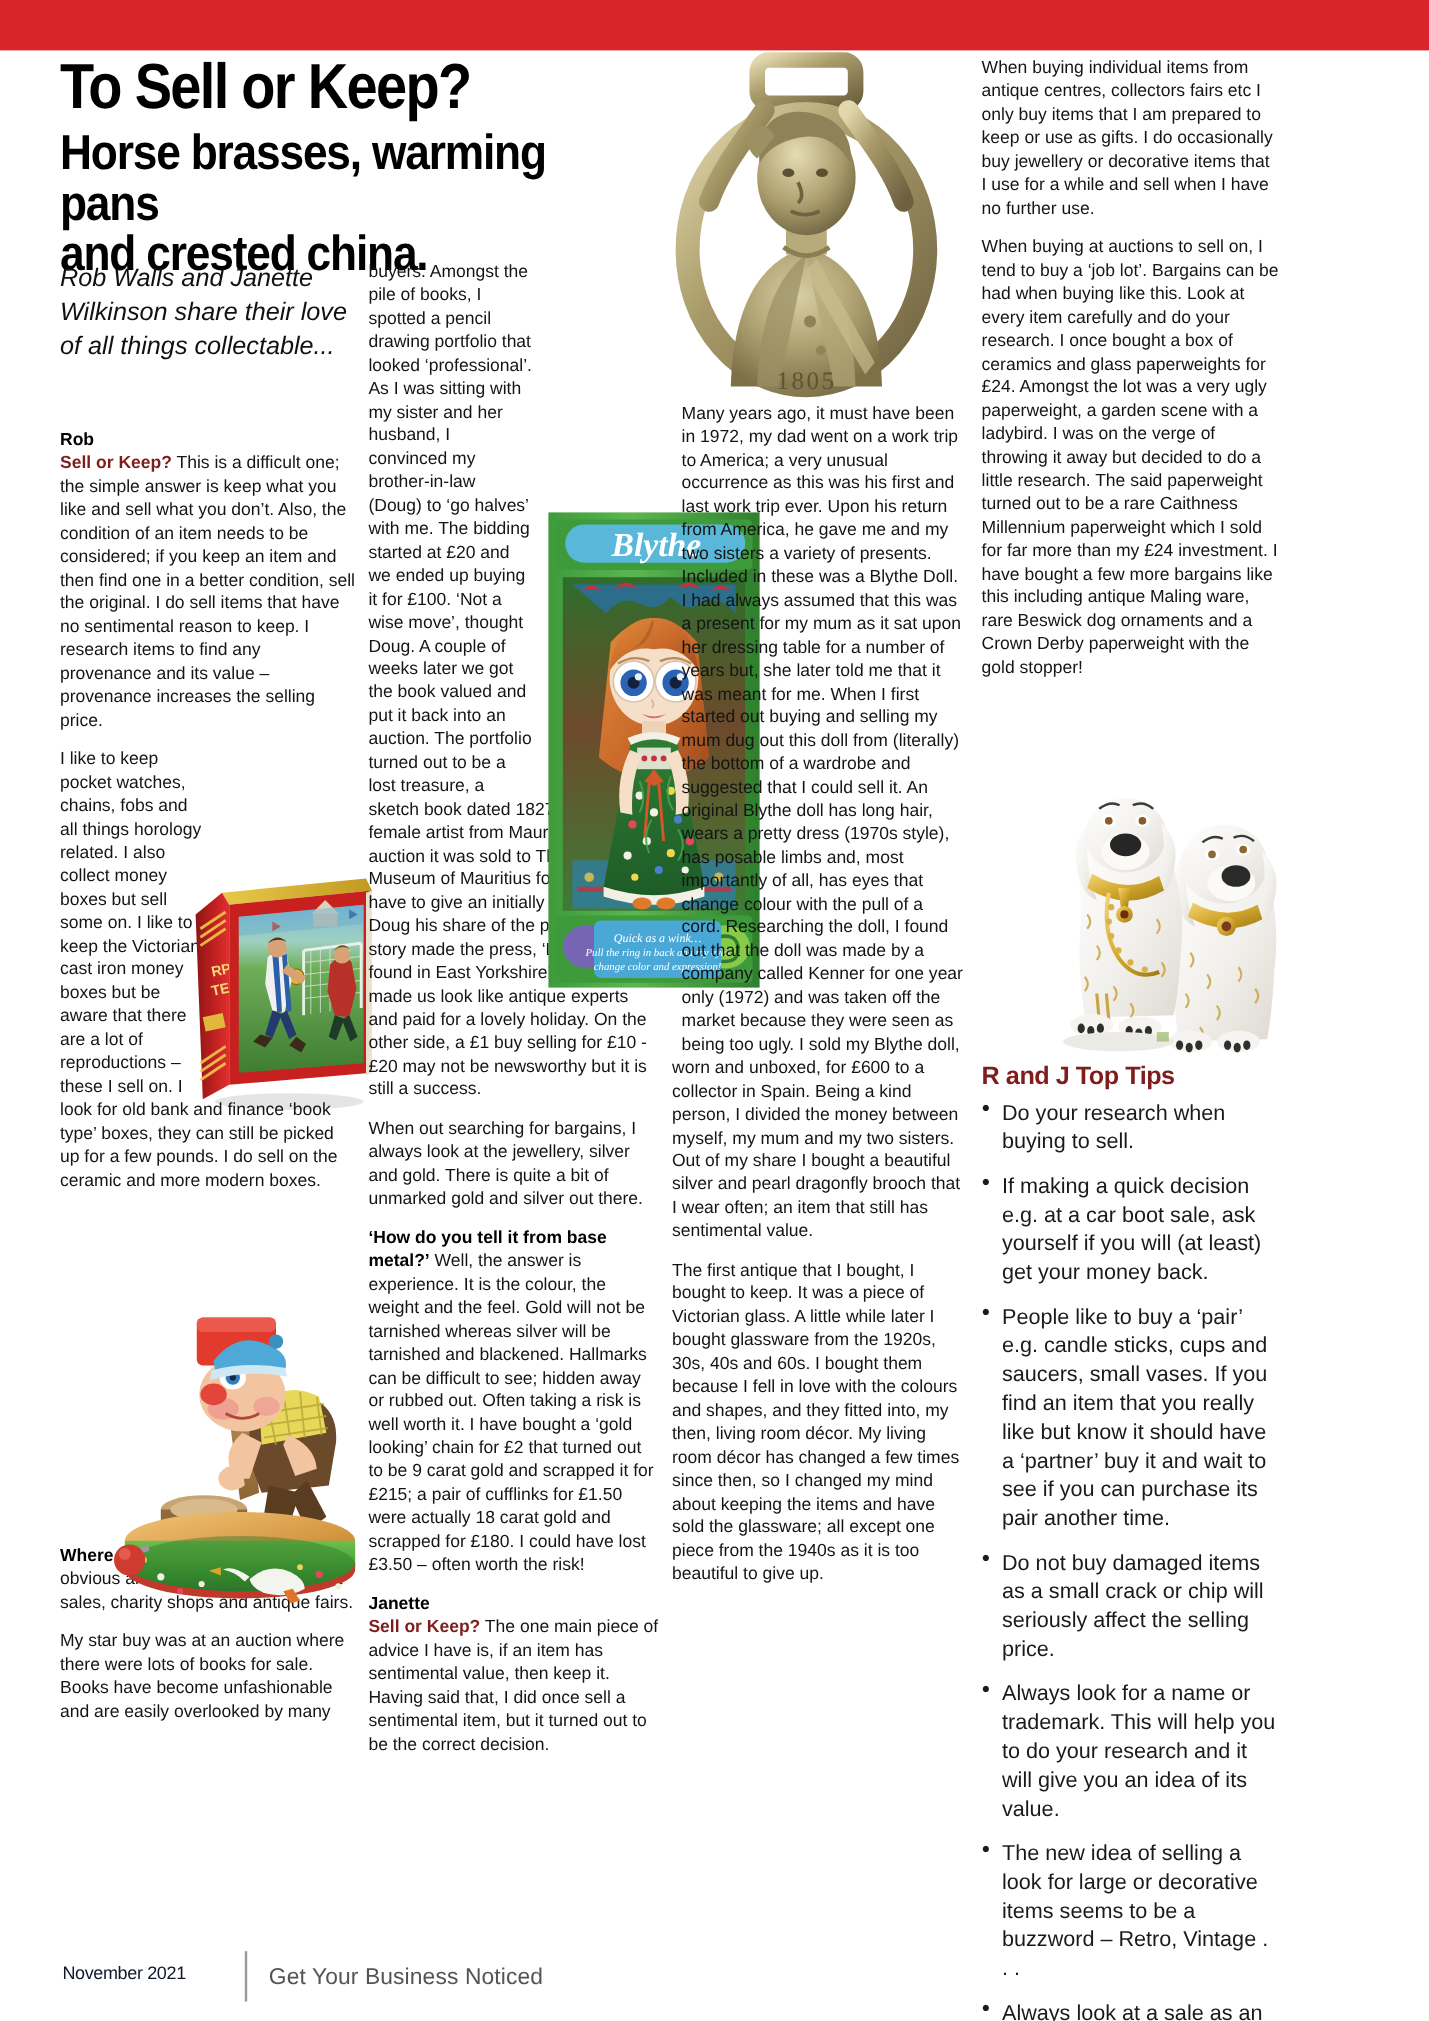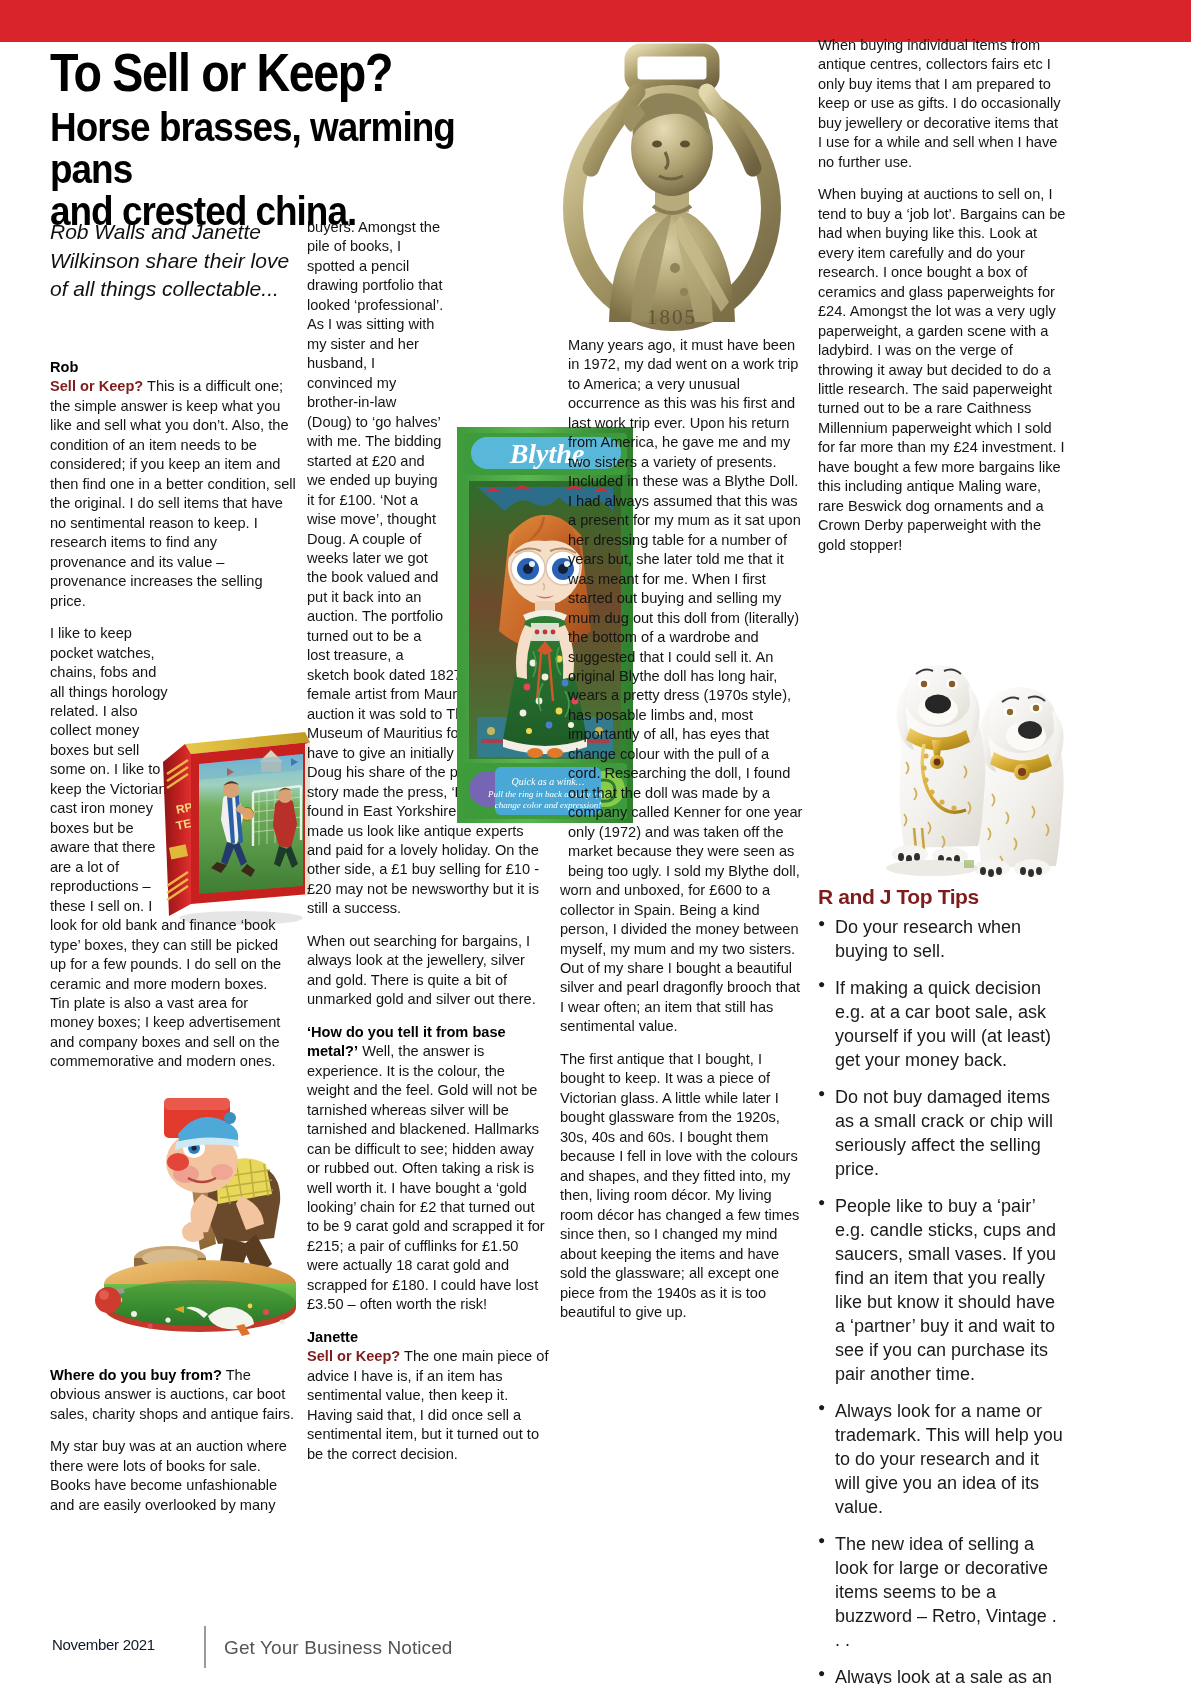--- a/index.html
+++ b/index.html
@@ -77,21 +77,21 @@
     font-size: 14.6px;
     line-height: 1.335;
     text-align: left;
     color: #141414;
   }
   .col p { margin: 0 0 13px 0; }
 
   #col1 { left: 50px;  top: 358px;  width: 246px; }
   #col2 { left: 307px; top: 218px;  width: 243px; }
   #col3 { left: 560px; top: 336px;  width: 243px; }
-  #col4 { left: 818px; top: 36px;   width: 248px; }
+  #col4 { left: 818px; top: 48px;   width: 248px; }
 
   .kicker { font-weight: bold; color: #000; }
   .kicker-pink { font-weight: bold; color: #7f1d1d; }
 
   
   .float-r { float: right; }
   .float-l { float: left; }
   .clearer { clear: both; }
 
   
@@ -234,21 +234,20 @@
   </svg>
 </div>
 
 <div class="col" id="col1">
   <p><span class="kicker">Rob</span></p>
   <p style="margin-top:-13px"><span class="kicker-pink">Sell or Keep?</span><span> This is a difficult one; the simple answer is keep what you like and sell what you don’t.  Also, the condition of an item needs to be considered; if you keep an item and then find one in a better condition, sell the original.  I do sell items that have no sentimental reason to keep.  I research items to find any provenance and its value – provenance increases the selling price.</span></p>
   <p>
     <span class="float-r" style="width:116px;height:196px;margin:86px 0 0 8px;"></span>
     <span>I like to keep pocket watches, chains, fobs and all things horology related.  I also collect money boxes but sell some on.  I like to keep the Victorian cast iron money boxes but be aware that there are a lot of reproductions – these I sell on.  I look for old bank and finance ‘book type’ boxes, they can still be picked up for a few pounds.  I do sell on the ceramic and more modern boxes.</span>
   </p>
-  <p class="clearer" style="margin-top:-13px"><span>Tin plate is also a vast area for money boxes; I keep advertisement and company boxes and sell on the commemorative and modern ones.</span></p>
   <p style="height:268px"></p>
   <p><span class="kicker">Where do you buy from?</span><span>  The obvious answer is auctions, car boot sales, charity shops and antique fairs.</span></p>
   <p><span>My star buy was at an auction where there were lots of books for sale. Books have become unfashionable and are easily overlooked by many</span></p>
 </div>
 
 <div class="img-box" id="book-moneybox">
   <svg width="160" height="210" viewBox="0 0 160 210">
     <defs>
       <linearGradient id="spineG" x1="0" y1="0" x2="1" y2="0">
         <stop offset="0%" stop-color="#8d1515"></stop>
@@ -712,22 +711,22 @@
       <ellipse cx="52" cy="252" rx="46" ry="8" fill="#eceae4"></ellipse>
       <rect x="84" y="244" width="10" height="8" fill="#9ab86a" opacity="0.7"></rect>
     </g>
   </svg>
 </div>
 
 <div class="tips-title">R and J Top Tips</div>
 <ul id="tips-list">
   <li>Do your research when buying to sell.</li>
   <li>If making a quick decision e.g. at a car boot sale, ask yourself if you will (at least) get your money back.</li>
+  <li>People like to buy a ‘pair’ e.g. candle sticks, cups and saucers, small vases.  If you find an item that you really like but know it should have a ‘partner’ buy it and wait to see if you can purchase its pair another time.</li>
   <li>Do not buy damaged items as a small crack or chip will seriously affect the selling price.</li>
-  <li>People like to buy a ‘pair’ e.g. candle sticks, cups and saucers, small vases.  If you find an item that you really like but know it should have a ‘partner’ buy it and wait to see if you can purchase its pair another time.</li>
   <li>Always look for a name or trademark.  This will help you to do your research and it will give you an idea of its value.</li>
   <li>The new idea of selling a look for large or decorative items seems to be a buzzword – Retro, Vintage . . .</li>
   <li>Always look at a sale as an achievement – you bought it and sold it for more.</li>
   <li>Horse brasses, warming pans and crested china have fallen out of fashion and difficult to sell.</li>
 </ul>
 
 <div class="footer-rule"></div>
 <div class="footer-date">November 2021</div>
 <div class="footer-tag">Get Your Business Noticed</div>
 

